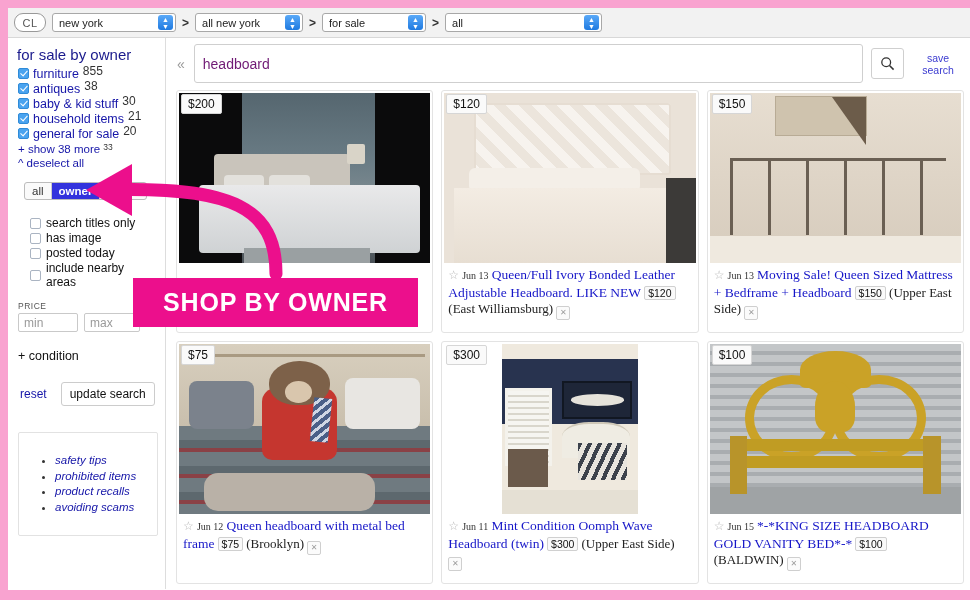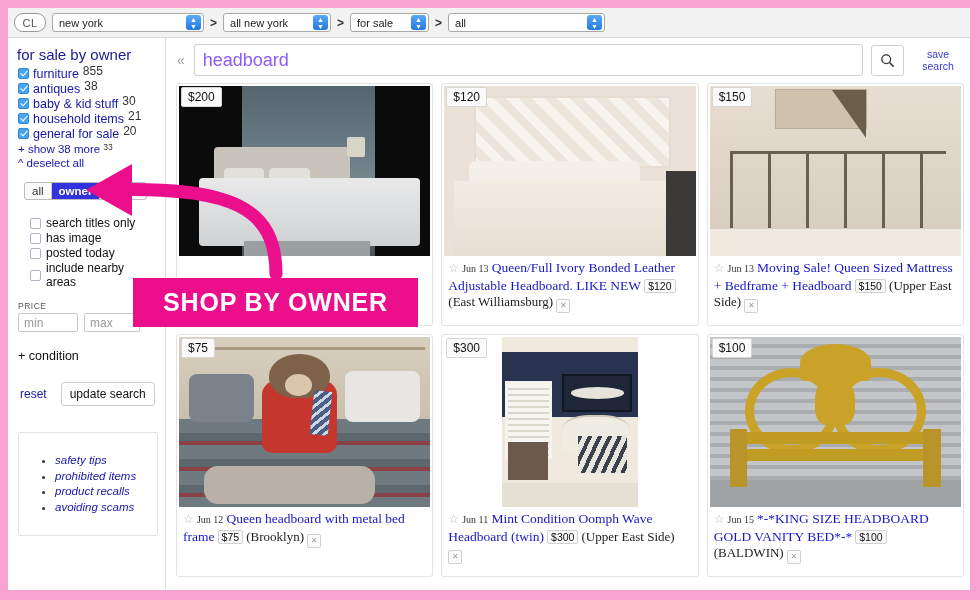--- a/index.html
+++ b/index.html
@@ -56,23 +56,23 @@
     background: #fff;
     border: 1px solid #a8a8a8;
     border-radius: 3px;
     display: flex; align-items: center;
     font-size: 11px;
     color: #222;
     padding: 0 22px 0 6px;
     box-sizing: border-box;
     white-space: nowrap;
   }
-  .navsel.w1 { width: 152px; }
+  .navsel.w1 { width: 124px; }
   .navsel.w2 { width: 108px; }
-  .navsel.w3 { width: 79px; }
+  .navsel.w3 { width: 104px; }
   .navsel.w4 { width: 157px; }
   .navsel .stepper {
     position: absolute;
     right: 2px; top: 1px;
     width: 15px; height: 15px;
     border-radius: 3px;
     background: linear-gradient(#5aa9f8, #1f7ae0);
     color: #fff;
     font-size: 7px; line-height: 7px;
     display: flex; flex-direction: column;
@@ -264,26 +264,26 @@
     margin-bottom: 7px;
   }
   .collapse-icon {
     color: #9a9a9a;
     font-size: 14px;
     flex: none;
     padding: 0 1px;
   }
   .search-input {
     flex: 1;
-    height: 32px;
+    height: 39px;
     border: 1px solid #cfcfcf;
     border-radius: 3px;
     background: #fff;
-    font-size: 18px;
-    color: #8b5cf6;
+    font-size: 14px;
+    color: #701a75;
     padding: 0 8px;
     box-sizing: border-box;
     display: flex; align-items: center;
   }
   .search-btn {
     width: 31px; height: 29px;
     border: 1px solid #cfcfcf;
     border-radius: 3px;
     background: #fff;
     display: flex; align-items: center; justify-content: center;

